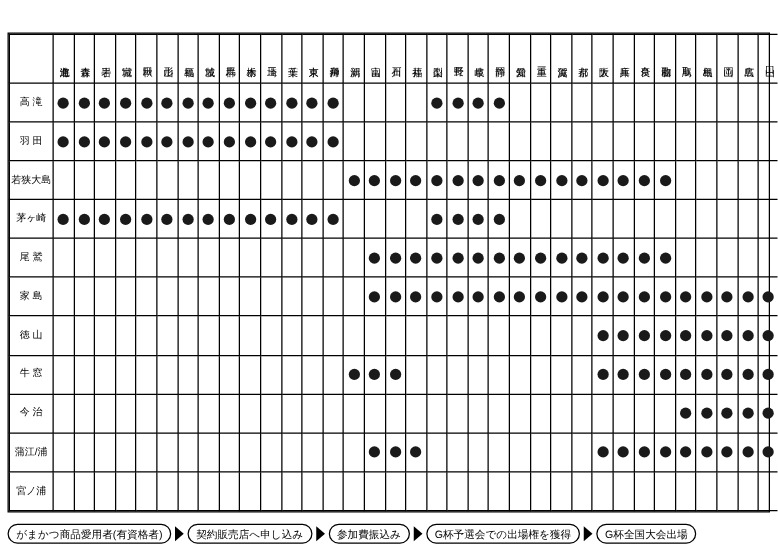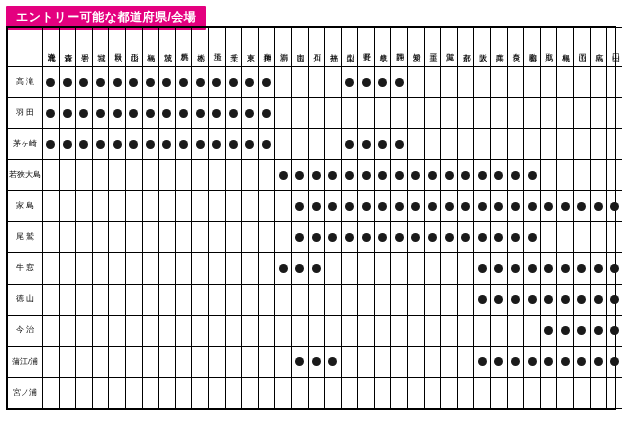--- a/index.html
+++ b/index.html
@@ -104,21 +104,20 @@
     border-top:6px solid transparent;
     border-bottom:6px solid transparent;
     border-left:7px solid #000;
   }
 </style>
 </head>
 <body>
 
 <div class="wrap">
 
-  <div class="title-bar" style="background: rgb(228, 0, 127);">エントリー可能な都道府県/会場</div>
 
   <div class="table-box">
     <table class="grid">
       <thead>
         <tr>
           <th class="corner"></th>
         <th class="pref">
               <span>北海道</span>
             </th>
             <th class="pref">
@@ -360,20 +359,90 @@
             <td class="cell"></td>
             <td class="cell"></td>
             <td class="cell"></td>
             <td class="cell"></td>
             <td class="cell"></td>
             <td class="cell"></td>
             <td class="cell"></td>
             <td class="cell"></td>
           </tr>
           <tr>
+            <td class="rowhead">若狭大島</td>
+            <td class="cell"></td>
+            <td class="cell"></td>
+            <td class="cell"></td>
+            <td class="cell"></td>
+            <td class="cell"></td>
+            <td class="cell"></td>
+            <td class="cell"></td>
+            <td class="cell"></td>
+            <td class="cell"></td>
+            <td class="cell"></td>
+            <td class="cell"></td>
+            <td class="cell"></td>
+            <td class="cell"></td>
+            <td class="cell"></td>
+            <td class="cell">
+              <span class="dot" style="background: rgb(26, 26, 26);"></span>
+            </td>
+            <td class="cell">
+              <span class="dot" style="background: rgb(26, 26, 26);"></span>
+            </td>
+            <td class="cell">
+              <span class="dot" style="background: rgb(26, 26, 26);"></span>
+            </td>
+            <td class="cell">
+              <span class="dot" style="background: rgb(26, 26, 26);"></span>
+            </td>
+            <td class="cell">
+              <span class="dot" style="background: rgb(26, 26, 26);"></span>
+            </td>
+            <td class="cell">
+              <span class="dot" style="background: rgb(26, 26, 26);"></span>
+            </td>
+            <td class="cell">
+              <span class="dot" style="background: rgb(26, 26, 26);"></span>
+            </td>
+            <td class="cell">
+              <span class="dot" style="background: rgb(26, 26, 26);"></span>
+            </td>
+            <td class="cell">
+              <span class="dot" style="background: rgb(26, 26, 26);"></span>
+            </td>
+            <td class="cell">
+              <span class="dot" style="background: rgb(26, 26, 26);"></span>
+            </td>
+            <td class="cell">
+              <span class="dot" style="background: rgb(26, 26, 26);"></span>
+            </td>
+            <td class="cell">
+              <span class="dot" style="background: rgb(26, 26, 26);"></span>
+            </td>
+            <td class="cell">
+              <span class="dot" style="background: rgb(26, 26, 26);"></span>
+            </td>
+            <td class="cell">
+              <span class="dot" style="background: rgb(26, 26, 26);"></span>
+            </td>
+            <td class="cell">
+              <span class="dot" style="background: rgb(26, 26, 26);"></span>
+            </td>
+            <td class="cell">
+              <span class="dot" style="background: rgb(26, 26, 26);"></span>
+            </td>
+            <td class="cell"></td>
+            <td class="cell"></td>
+            <td class="cell"></td>
+            <td class="cell"></td>
+            <td class="cell"></td>
+          </tr>
+          <tr>
             <td class="rowhead">茅ヶ崎</td>
             <td class="cell">
               <span class="dot" style="background: rgb(26, 26, 26);"></span>
             </td>
             <td class="cell">
               <span class="dot" style="background: rgb(26, 26, 26);"></span>
             </td>
             <td class="cell">
               <span class="dot" style="background: rgb(26, 26, 26);"></span>
             </td>
@@ -434,38 +503,36 @@
             <td class="cell"></td>
             <td class="cell"></td>
             <td class="cell"></td>
             <td class="cell"></td>
             <td class="cell"></td>
             <td class="cell"></td>
             <td class="cell"></td>
             <td class="cell"></td>
           </tr>
           <tr>
-            <td class="rowhead">若狭大島</td>
-            <td class="cell"></td>
-            <td class="cell"></td>
-            <td class="cell"></td>
-            <td class="cell"></td>
-            <td class="cell"></td>
-            <td class="cell"></td>
-            <td class="cell"></td>
-            <td class="cell"></td>
-            <td class="cell"></td>
-            <td class="cell"></td>
-            <td class="cell"></td>
-            <td class="cell"></td>
-            <td class="cell"></td>
-            <td class="cell"></td>
-            <td class="cell">
-              <span class="dot" style="background: rgb(26, 26, 26);"></span>
-            </td>
+            <td class="rowhead">尾 鷲</td>
+            <td class="cell"></td>
+            <td class="cell"></td>
+            <td class="cell"></td>
+            <td class="cell"></td>
+            <td class="cell"></td>
+            <td class="cell"></td>
+            <td class="cell"></td>
+            <td class="cell"></td>
+            <td class="cell"></td>
+            <td class="cell"></td>
+            <td class="cell"></td>
+            <td class="cell"></td>
+            <td class="cell"></td>
+            <td class="cell"></td>
+            <td class="cell"></td>
             <td class="cell">
               <span class="dot" style="background: rgb(26, 26, 26);"></span>
             </td>
             <td class="cell">
               <span class="dot" style="background: rgb(26, 26, 26);"></span>
             </td>
             <td class="cell">
               <span class="dot" style="background: rgb(26, 26, 26);"></span>
             </td>
             <td class="cell">
@@ -582,86 +649,74 @@
               <span class="dot" style="background: rgb(26, 26, 26);"></span>
             </td>
             <td class="cell">
               <span class="dot" style="background: rgb(26, 26, 26);"></span>
             </td>
             <td class="cell">
               <span class="dot" style="background: rgb(26, 26, 26);"></span>
             </td>
           </tr>
           <tr>
-            <td class="rowhead">尾 鷲</td>
-            <td class="cell"></td>
-            <td class="cell"></td>
-            <td class="cell"></td>
-            <td class="cell"></td>
-            <td class="cell"></td>
-            <td class="cell"></td>
-            <td class="cell"></td>
-            <td class="cell"></td>
-            <td class="cell"></td>
-            <td class="cell"></td>
-            <td class="cell"></td>
-            <td class="cell"></td>
-            <td class="cell"></td>
-            <td class="cell"></td>
-            <td class="cell"></td>
-            <td class="cell">
-              <span class="dot" style="background: rgb(26, 26, 26);"></span>
-            </td>
-            <td class="cell">
-              <span class="dot" style="background: rgb(26, 26, 26);"></span>
-            </td>
-            <td class="cell">
-              <span class="dot" style="background: rgb(26, 26, 26);"></span>
-            </td>
-            <td class="cell">
-              <span class="dot" style="background: rgb(26, 26, 26);"></span>
-            </td>
-            <td class="cell">
-              <span class="dot" style="background: rgb(26, 26, 26);"></span>
-            </td>
-            <td class="cell">
-              <span class="dot" style="background: rgb(26, 26, 26);"></span>
-            </td>
-            <td class="cell">
-              <span class="dot" style="background: rgb(26, 26, 26);"></span>
-            </td>
-            <td class="cell">
-              <span class="dot" style="background: rgb(26, 26, 26);"></span>
-            </td>
-            <td class="cell">
-              <span class="dot" style="background: rgb(26, 26, 26);"></span>
-            </td>
-            <td class="cell">
-              <span class="dot" style="background: rgb(26, 26, 26);"></span>
-            </td>
-            <td class="cell">
-              <span class="dot" style="background: rgb(26, 26, 26);"></span>
-            </td>
-            <td class="cell">
-              <span class="dot" style="background: rgb(26, 26, 26);"></span>
-            </td>
-            <td class="cell">
-              <span class="dot" style="background: rgb(26, 26, 26);"></span>
-            </td>
-            <td class="cell">
-              <span class="dot" style="background: rgb(26, 26, 26);"></span>
-            </td>
-            <td class="cell">
-              <span class="dot" style="background: rgb(26, 26, 26);"></span>
-            </td>
-            <td class="cell"></td>
-            <td class="cell"></td>
-            <td class="cell"></td>
-            <td class="cell"></td>
-            <td class="cell"></td>
+            <td class="rowhead">徳 山</td>
+            <td class="cell"></td>
+            <td class="cell"></td>
+            <td class="cell"></td>
+            <td class="cell"></td>
+            <td class="cell"></td>
+            <td class="cell"></td>
+            <td class="cell"></td>
+            <td class="cell"></td>
+            <td class="cell"></td>
+            <td class="cell"></td>
+            <td class="cell"></td>
+            <td class="cell"></td>
+            <td class="cell"></td>
+            <td class="cell"></td>
+            <td class="cell"></td>
+            <td class="cell"></td>
+            <td class="cell"></td>
+            <td class="cell"></td>
+            <td class="cell"></td>
+            <td class="cell"></td>
+            <td class="cell"></td>
+            <td class="cell"></td>
+            <td class="cell"></td>
+            <td class="cell"></td>
+            <td class="cell"></td>
+            <td class="cell"></td>
+            <td class="cell">
+              <span class="dot" style="background: rgb(26, 26, 26);"></span>
+            </td>
+            <td class="cell">
+              <span class="dot" style="background: rgb(26, 26, 26);"></span>
+            </td>
+            <td class="cell">
+              <span class="dot" style="background: rgb(26, 26, 26);"></span>
+            </td>
+            <td class="cell">
+              <span class="dot" style="background: rgb(26, 26, 26);"></span>
+            </td>
+            <td class="cell">
+              <span class="dot" style="background: rgb(26, 26, 26);"></span>
+            </td>
+            <td class="cell">
+              <span class="dot" style="background: rgb(26, 26, 26);"></span>
+            </td>
+            <td class="cell">
+              <span class="dot" style="background: rgb(26, 26, 26);"></span>
+            </td>
+            <td class="cell">
+              <span class="dot" style="background: rgb(26, 26, 26);"></span>
+            </td>
+            <td class="cell">
+              <span class="dot" style="background: rgb(26, 26, 26);"></span>
+            </td>
           </tr>
           <tr>
             <td class="rowhead">牛 窓</td>
             <td class="cell"></td>
             <td class="cell"></td>
             <td class="cell"></td>
             <td class="cell"></td>
             <td class="cell"></td>
             <td class="cell"></td>
             <td class="cell"></td>
@@ -674,76 +729,20 @@
             <td class="cell"></td>
             <td class="cell">
               <span class="dot" style="background: rgb(26, 26, 26);"></span>
             </td>
             <td class="cell">
               <span class="dot" style="background: rgb(26, 26, 26);"></span>
             </td>
             <td class="cell">
               <span class="dot" style="background: rgb(26, 26, 26);"></span>
             </td>
-            <td class="cell"></td>
-            <td class="cell"></td>
-            <td class="cell"></td>
-            <td class="cell"></td>
-            <td class="cell"></td>
-            <td class="cell"></td>
-            <td class="cell"></td>
-            <td class="cell"></td>
-            <td class="cell"></td>
-            <td class="cell">
-              <span class="dot" style="background: rgb(26, 26, 26);"></span>
-            </td>
-            <td class="cell">
-              <span class="dot" style="background: rgb(26, 26, 26);"></span>
-            </td>
-            <td class="cell">
-              <span class="dot" style="background: rgb(26, 26, 26);"></span>
-            </td>
-            <td class="cell">
-              <span class="dot" style="background: rgb(26, 26, 26);"></span>
-            </td>
-            <td class="cell">
-              <span class="dot" style="background: rgb(26, 26, 26);"></span>
-            </td>
-            <td class="cell">
-              <span class="dot" style="background: rgb(26, 26, 26);"></span>
-            </td>
-            <td class="cell">
-              <span class="dot" style="background: rgb(26, 26, 26);"></span>
-            </td>
-            <td class="cell">
-              <span class="dot" style="background: rgb(26, 26, 26);"></span>
-            </td>
-            <td class="cell">
-              <span class="dot" style="background: rgb(26, 26, 26);"></span>
-            </td>
-          </tr>
-          <tr>
-            <td class="rowhead">徳 山</td>
-            <td class="cell"></td>
-            <td class="cell"></td>
-            <td class="cell"></td>
-            <td class="cell"></td>
-            <td class="cell"></td>
-            <td class="cell"></td>
-            <td class="cell"></td>
-            <td class="cell"></td>
-            <td class="cell"></td>
-            <td class="cell"></td>
-            <td class="cell"></td>
-            <td class="cell"></td>
-            <td class="cell"></td>
-            <td class="cell"></td>
-            <td class="cell"></td>
-            <td class="cell"></td>
-            <td class="cell"></td>
             <td class="cell"></td>
             <td class="cell"></td>
             <td class="cell"></td>
             <td class="cell"></td>
             <td class="cell"></td>
             <td class="cell"></td>
             <td class="cell"></td>
             <td class="cell"></td>
             <td class="cell"></td>
             <td class="cell">
@@ -919,14 +918,25 @@
             <td class="cell"></td>
             <td class="cell"></td>
             <td class="cell"></td>
             <td class="cell"></td>
             <td class="cell"></td>
           </tr>
         </tbody>
     </table>
   </div>
 
+  <div class="flow">
+      <div class="flow-item">がまかつ商品愛用者(有資格者)</div>
+      <div class="flow-arrow"></div>
+      <div class="flow-item">契約販売店へ申し込み</div>
+      <div class="flow-arrow"></div>
+      <div class="flow-item">参加費振込み</div>
+      <div class="flow-arrow"></div>
+      <div class="flow-item">G杯予選会での出場権を獲得</div>
+      <div class="flow-arrow"></div>
+      <div class="flow-item">G杯全国大会出場</div>
+    </div>
 
 </div>
 
 </body></html>

